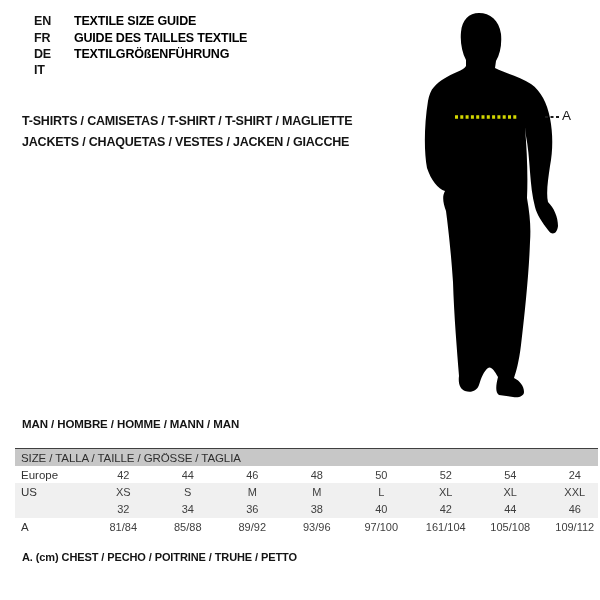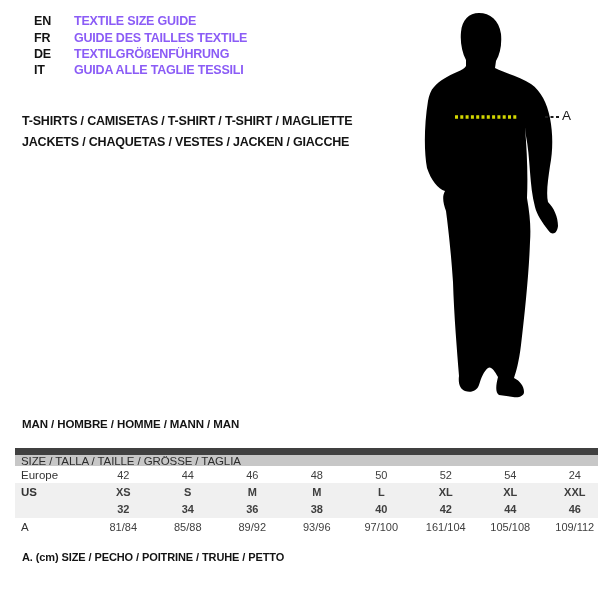--- a/index.html
+++ b/index.html
@@ -3,39 +3,39 @@
 <meta charset="utf-8">
 <style>
   html,body{margin:0;padding:0;}
   body{font-family:"Liberation Sans",sans-serif;background:#ffffff;}
   .page{position:relative;width:600px;height:600px;background:#ffffff;overflow:hidden;}
 
   
   .lang-block{position:absolute;left:22px;top:13px;}
   .lang-row{display:flex;height:16.4px;align-items:center;}
   .lang-code{width:40px;font-size:12.5px;font-weight:bold;color:#141414;letter-spacing:-0.2px;margin-left:12px;}
-  .lang-label{font-size:12.5px;font-weight:bold;color:#8b5cf6;letter-spacing:-0.2px;white-space:nowrap;}
+  .lang-label{font-size:12.5px;font-weight:bold;color:#000000;letter-spacing:-0.2px;white-space:nowrap;}
 
   
   .categories{position:absolute;left:22px;top:111px;}
   .category-line{font-size:12.5px;font-weight:bold;color:#141414;letter-spacing:-0.2px;line-height:21px;white-space:nowrap;}
 
   
   .figure{position:absolute;left:395px;top:0px;width:205px;height:400px;}
   .figure svg{position:absolute;left:0;top:0;}
   .measure-label{position:absolute;left:167px;top:108px;font-size:13.5px;color:#1a1a1a;}
 
   
   .man-heading{position:absolute;left:22px;top:418px;font-size:11.5px;font-weight:bold;color:#141414;letter-spacing:-0.1px;}
 
   
   .size-table{position:absolute;left:15px;top:448px;width:583px;}
-  .table-header{height:18px;background:#c7c7c7;border-top:7px solid #404040;display:flex;align-items:center;padding-left:6px;box-sizing:border-box;font-size:11.5px;color:#2e2e2e;letter-spacing:-0.1px;}
+  .table-header{height:18px;background:#c7c7c7;border-top:1px solid #404040;display:flex;align-items:center;padding-left:6px;box-sizing:border-box;font-size:11.5px;color:#2e2e2e;letter-spacing:-0.1px;}
   .table-row{display:grid;grid-template-columns:67px repeat(8,1fr);height:17.3px;align-items:center;gap:18px;}
-  .table-row.striped{background:#f0f0f0;font-weight:bold;}
+  .table-row.striped{background:#f0f0f0;}
   .row-label{font-size:11.5px;color:#333333;padding-left:6px;}
   .cell{font-size:11px;color:#3e3e3e;text-align:center;}
 
   
   .footnote{position:absolute;left:22px;top:551px;font-size:11px;font-weight:bold;color:#141414;letter-spacing:-0.1px;}
 </style>
 </head>
 <body>
 
 <div class="page">
@@ -48,21 +48,20 @@
     <div class="lang-row">
       <span class="lang-code">FR</span>
       <span class="lang-label">GUIDE DES TAILLES TEXTILE</span>
     </div>
     <div class="lang-row">
       <span class="lang-code">DE</span>
       <span class="lang-label">TEXTILGRÖßENFÜHRUNG</span>
     </div>
     <div class="lang-row">
       <span class="lang-code">IT</span>
-      <span class="lang-label">GUIDA ALLE TAGLIE TESSILI</span>
     </div>
   </div>
 
   <div class="categories">
     <div class="category-line">T-SHIRTS / CAMISETAS / T-SHIRT / T-SHIRT / MAGLIETTE</div>
     <div class="category-line">JACKETS / CHAQUETAS / VESTES / JACKEN / GIACCHE</div>
   </div>
 
   <div class="figure">
     <svg width="205" height="400" viewBox="0 0 205 400">
@@ -158,15 +157,15 @@
       <span class="cell">85/88</span>
       <span class="cell">89/92</span>
       <span class="cell">93/96</span>
       <span class="cell">97/100</span>
       <span class="cell">161/104</span>
       <span class="cell">105/108</span>
       <span class="cell">109/112</span>
     </div>
   </div>
 
-  <div class="footnote">A. (cm) SIZE / PECHO / POITRINE / TRUHE / PETTO</div>
+  <div class="footnote">A. (cm) CHEST / PECHO / POITRINE / TRUHE / PETTO</div>
 
 </div>
 
 </body></html>

